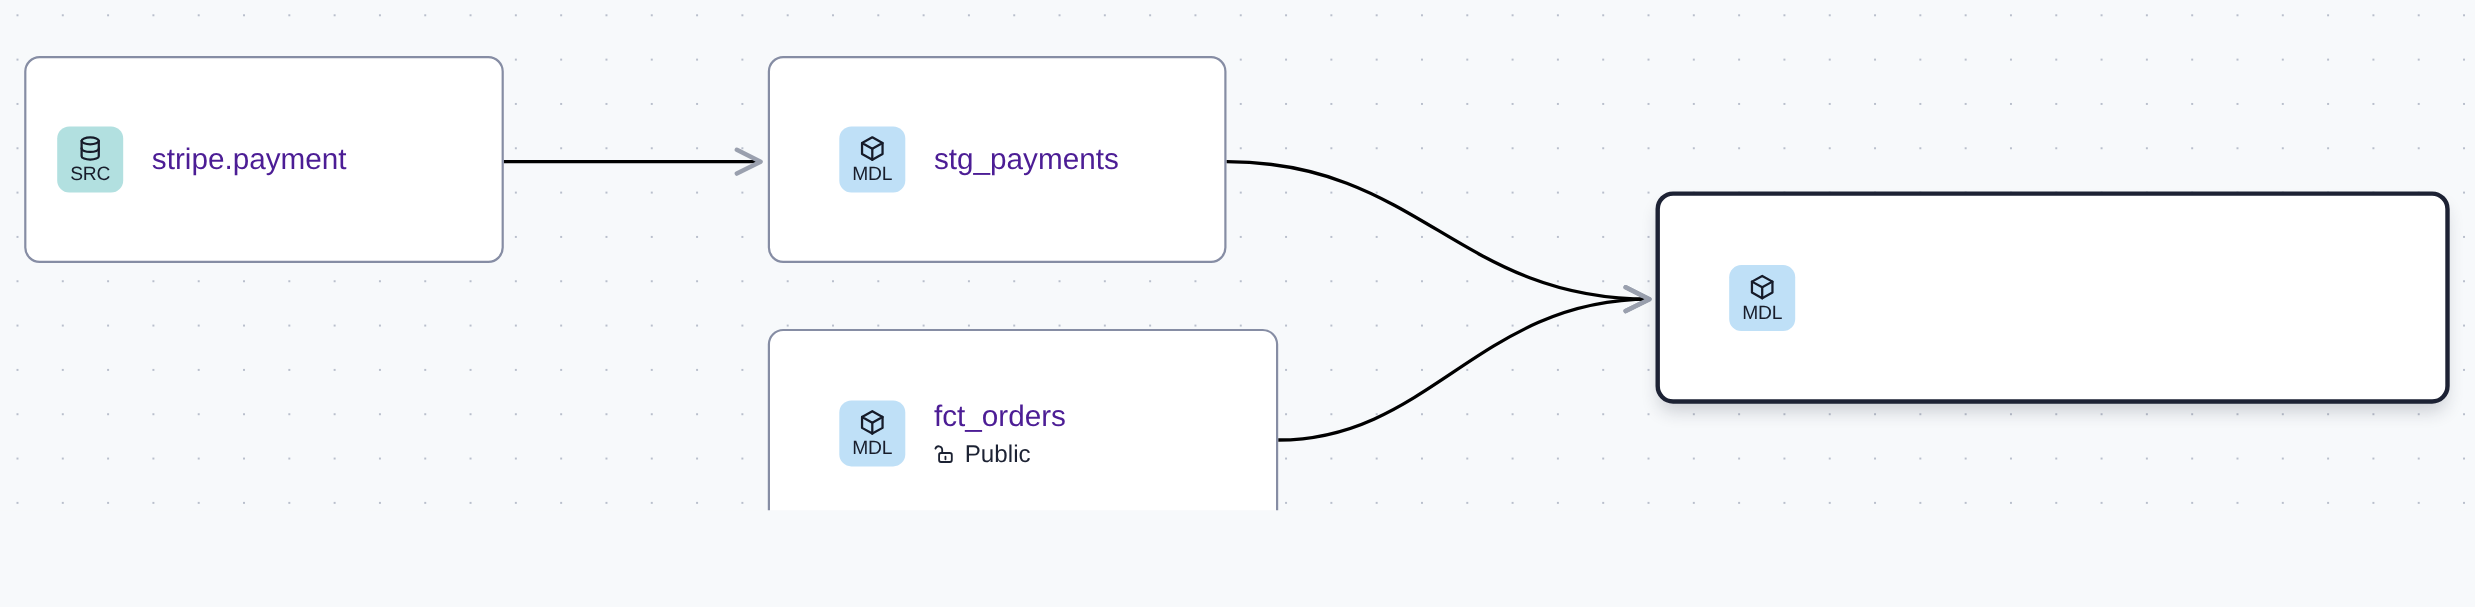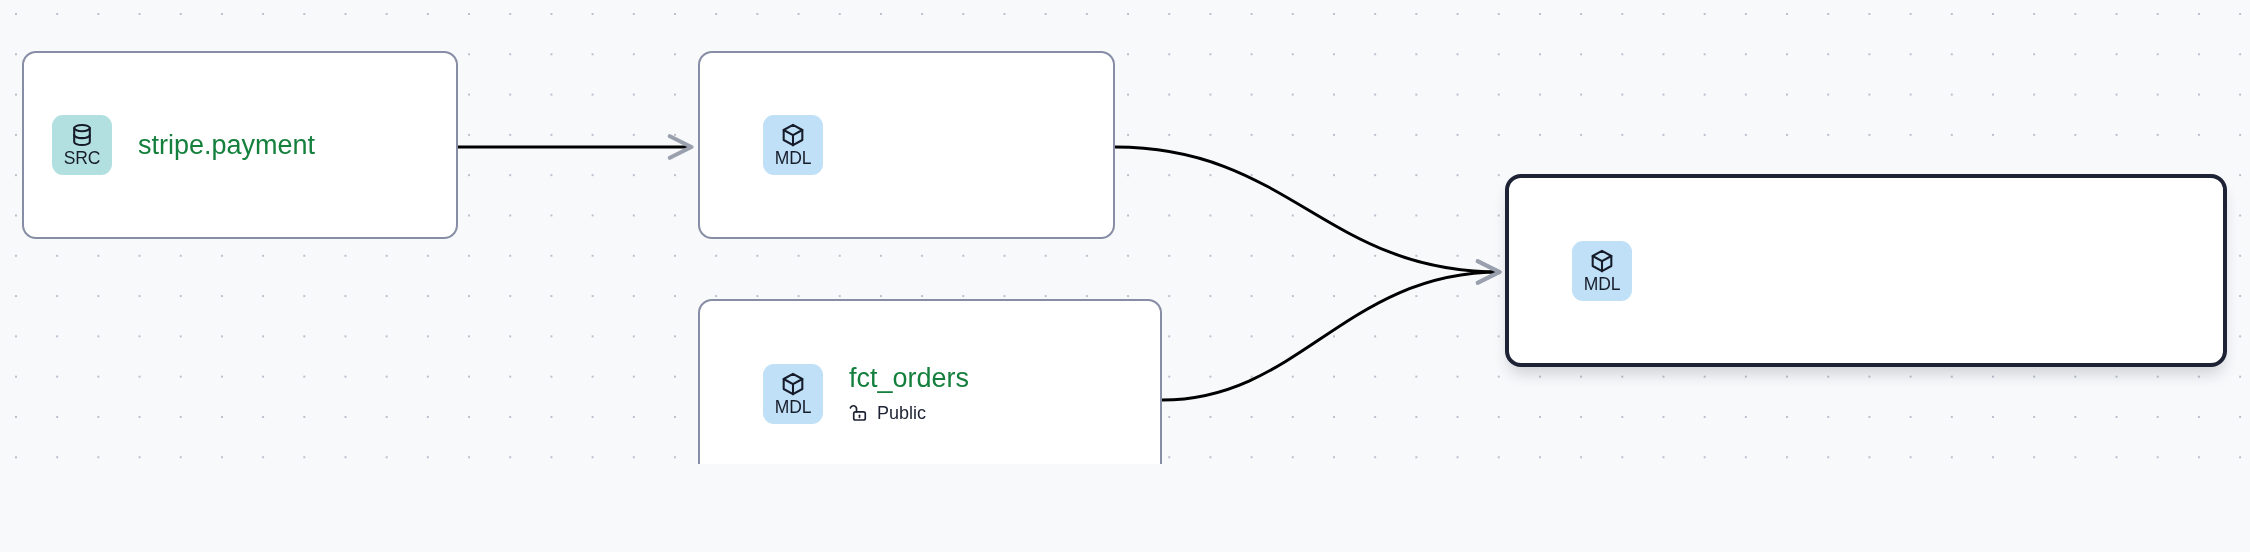--- a/index.html
+++ b/index.html
@@ -74,30 +74,30 @@
 
   .node-body {
     margin-left: 26px;
     display: flex;
     flex-direction: column;
     justify-content: center;
   }
   .node-title {
     font-size: 27px;
     line-height: 33px;
-    color: #15803d;
+    color: #4c1d95;
     font-family: "Liberation Sans", sans-serif;
     white-space: nowrap;
   }
   .node-sub {
     display: flex;
     align-items: center;
     gap: 7px;
     margin-top: 5px;
-    font-size: 18px;
+    font-size: 22px;
     line-height: 26px;
     color: #1c2233;
     white-space: nowrap;
   }
   .node-sub svg { display:block; flex:0 0 auto; }
 
   
   #node-stripe   { left: 22px;   top: 51px;  width: 436px; height: 188px; }
   #node-stg      { left: 698px;  top: 51px;  width: 417px; height: 188px; }
   #node-fct      { left: 698px;  top: 299px; width: 464px; height: 189px; }
@@ -142,20 +142,23 @@
     <div class="badge mdl">
       <span>
         <svg width="26" height="26" viewBox="0 0 24 24" fill="none" stroke="#161b29" stroke-width="1.9" stroke-linecap="round" stroke-linejoin="round">
           <path d="M12 2.6 L20.6 7.4 L12 12.2 L3.4 7.4 Z"></path>
           <path d="M3.4 7.4 V16.6 L12 21.4 V12.2"></path>
           <path d="M20.6 7.4 V16.6 L12 21.4"></path>
         </svg>
       </span>
       <span class="badge-text">MDL</span>
     </div>
+    <div class="node-body">
+      <div class="node-title">stg_payments</div>
+    </div>
   </div>
 
   <div class="node" id="node-fct">
     <div class="badge mdl">
       <span>
         <svg width="26" height="26" viewBox="0 0 24 24" fill="none" stroke="#161b29" stroke-width="1.9" stroke-linecap="round" stroke-linejoin="round">
           <path d="M12 2.6 L20.6 7.4 L12 12.2 L3.4 7.4 Z"></path>
           <path d="M3.4 7.4 V16.6 L12 21.4 V12.2"></path>
           <path d="M20.6 7.4 V16.6 L12 21.4"></path>
         </svg>

